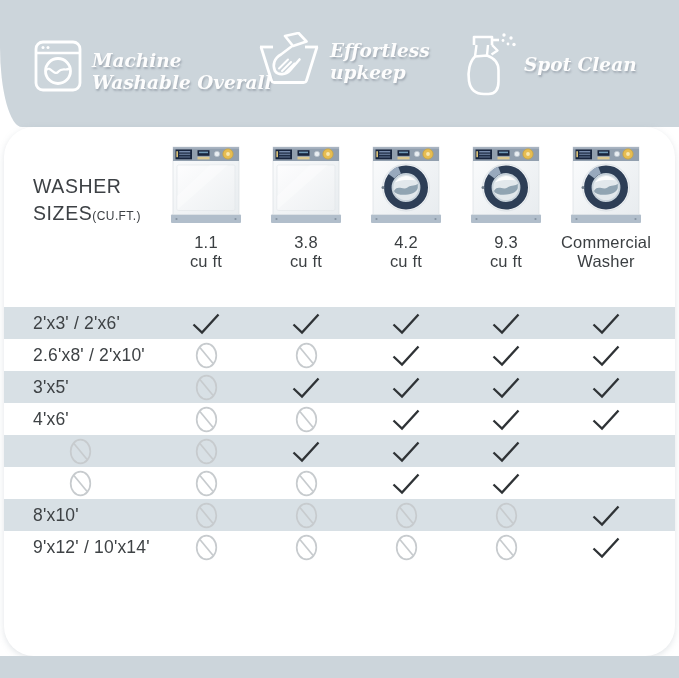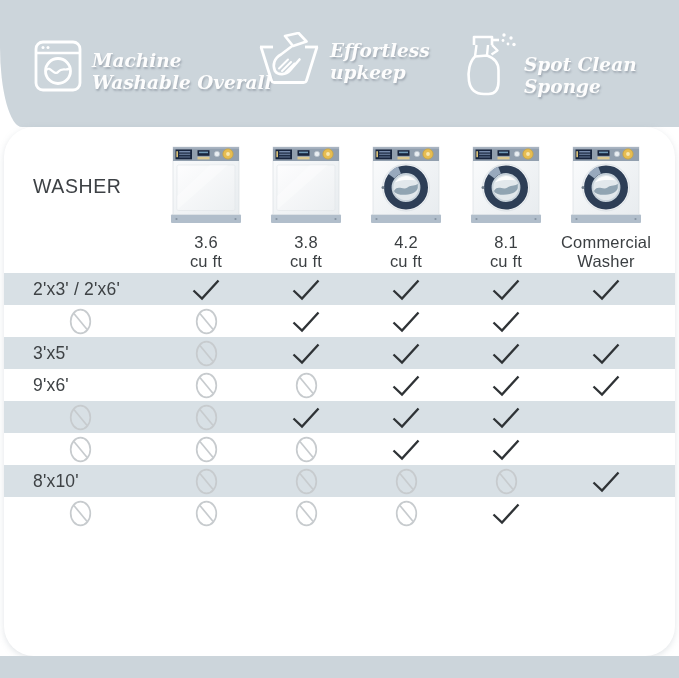--- a/index.html
+++ b/index.html
@@ -39,21 +39,21 @@
     border-radius:30px;
     overflow:hidden;
     box-shadow:0 2px 6px rgba(140,152,162,.25);
   }
   .bottom-band{
     position:absolute;left:0;right:0;bottom:0;height:22px;
     background:var(--band,#ccd5db);
   }
 
   
-  .table-head{position:relative;height:146px;}
+  .table-head{position:relative;height:180px;}
   .sizes-title{
     position:absolute;left:29px;top:46px;
     color:#3d4145;font-size:19.5px;line-height:27px;letter-spacing:.6px;
   }
   .sizes-title .suffix{font-size:12px;letter-spacing:.4px;}
   .washer-cols{
     position:absolute;left:152px;top:0;
     display:grid;grid-template-columns:repeat(5,100px);
   }
   .washer-col{
@@ -132,30 +132,32 @@
         <circle cx="37" cy="8.5" r="1.4" fill="#fff"></circle>
         <path d="M8,13 L8,5 L26,5 L26,13" fill="none" stroke="#fff" stroke-width="2.6" stroke-linejoin="round"></path>
         <path d="M26,8 L33,8" stroke="#fff" stroke-width="2.6"></path>
         <path d="M26,13 L31.5,18.5 L25.5,22.5" fill="none" stroke="#fff" stroke-width="2.4" stroke-linejoin="round"></path>
         <path d="M10.5,13 L9,24.5 M22,13 L21,23" stroke="#fff" stroke-width="2.4"></path>
         <path d="M9,24.5 C3.5,30 1.5,40 3,49 C4.5,58.5 9.5,62 18,62 L22.5,62 C29.5,62 32.5,57 32.5,49.5 L32.5,38 C32.5,30.5 28,26 21,23.5 Z" fill="none" stroke="#fff" stroke-width="2.6" stroke-linejoin="round"></path>
       </svg>
     </span>
     <div class="f-text">
       <div>Spot Clean</div>
-      <div>Sponge</div>
     </div>
   </div>
 </div>
 
 <div class="card">
 
   <div class="table-head">
     <div class="sizes-title">
       <div>WASHER</div>
+      <div>
+        <span>SIZES</span><span class="suffix">(CU.FT.)</span>
+      </div>
     </div>
     <div class="washer-cols" id="washer-cols">
         <div class="washer-col">
           <div><svg class="washer-img" viewBox="0 0 72 80">
               <defs>
     <linearGradient id="bodyg0" x1="0" y1="0" x2="1" y2="1">
       <stop offset="0" stop-color="#fbfcfd"></stop>
                   <stop offset="1" stop-color="#e8ecef"></stop>
     </linearGradient>
     <linearGradient id="frontg0" x1="0" y1="0" x2="1" y2="1">
@@ -177,21 +179,21 @@
     <rect x="9.2" y="9.6" width="11" height="1.5" fill="#8095b6" opacity="0.7"></rect>
     <rect x="9.2" y="12.2" width="11" height="1.5" fill="#8095b6" opacity="0.5"></rect>
     <rect x="27.5" y="6.2" width="12" height="5.6" fill="#18253d"></rect>
     <rect x="29" y="7.6" width="9" height="1.6" fill="#87b6d4" opacity="0.8"></rect>
     <rect x="27.5" y="12.8" width="12" height="2.6" fill="#dcc88f"></rect>
     <circle cx="47" cy="10" r="2.7" fill="#e9eef2" stroke="#b3bdc7" stroke-width="0.6"></circle>
     <circle cx="58" cy="10" r="5.1" fill="#e7bd52" stroke="#c9a33e" stroke-width="0.8"></circle>
     <circle cx="58" cy="10" r="1.9" fill="#f7e8b0"></circle>
             </svg></div>
           <div class="washer-label">
-            <div>3.6</div>
+            <div>1.1</div>
             <div>cu ft</div>
           </div>
         </div>
         <div class="washer-col">
           <div><svg class="washer-img" viewBox="0 0 72 80">
               <defs>
     <linearGradient id="bodyg1" x1="0" y1="0" x2="1" y2="1">
       <stop offset="0" stop-color="#fbfcfd"></stop>
                   <stop offset="1" stop-color="#e8ecef"></stop>
     </linearGradient>
@@ -298,21 +300,21 @@
     <rect x="9.2" y="9.6" width="11" height="1.5" fill="#8095b6" opacity="0.7"></rect>
     <rect x="9.2" y="12.2" width="11" height="1.5" fill="#8095b6" opacity="0.5"></rect>
     <rect x="27.5" y="6.2" width="12" height="5.6" fill="#18253d"></rect>
     <rect x="29" y="7.6" width="9" height="1.6" fill="#87b6d4" opacity="0.8"></rect>
     <rect x="27.5" y="12.8" width="12" height="2.6" fill="#dcc88f"></rect>
     <circle cx="47" cy="10" r="2.7" fill="#e9eef2" stroke="#b3bdc7" stroke-width="0.6"></circle>
     <circle cx="58" cy="10" r="5.1" fill="#e7bd52" stroke="#c9a33e" stroke-width="0.8"></circle>
     <circle cx="58" cy="10" r="1.9" fill="#f7e8b0"></circle>
             </svg></div>
           <div class="washer-label">
-            <div>8.1</div>
+            <div>9.3</div>
             <div>cu ft</div>
           </div>
         </div>
         <div class="washer-col">
           <div><svg class="washer-img" viewBox="0 0 72 80">
               <defs>
     <linearGradient id="bodyg4" x1="0" y1="0" x2="1" y2="1">
       <stop offset="0" stop-color="#fbfcfd"></stop>
                   <stop offset="1" stop-color="#e8ecef"></stop>
     </linearGradient>
@@ -377,20 +379,21 @@
     <polyline points="2.5,12.5 11,20.5 27.5,2.5" fill="none" stroke="#2f3336" stroke-width="2.3"></polyline>
           </svg>
         </div>
         <div class="cell">
           <svg width="30" height="23" viewBox="0 0 30 23">
     <polyline points="2.5,12.5 11,20.5 27.5,2.5" fill="none" stroke="#2f3336" stroke-width="2.3"></polyline>
           </svg>
         </div>
       </div>
       <div class="row">
+        <div class="rug-label">2.6'x8' / 2'x10'</div>
         <div class="cell">
           <svg width="25" height="29" viewBox="0 0 25 29">
     <ellipse cx="12.5" cy="14.5" rx="9.8" ry="11.8" fill="none" stroke="#c7cbce" stroke-width="1.7"></ellipse>
     <line x1="5.9" y1="6.5" x2="19.1" y2="22.5" stroke="#c7cbce" stroke-width="1.7"></line>
           </svg>
         </div>
         <div class="cell">
           <svg width="25" height="29" viewBox="0 0 25 29">
     <ellipse cx="12.5" cy="14.5" rx="9.8" ry="11.8" fill="none" stroke="#c7cbce" stroke-width="1.7"></ellipse>
     <line x1="5.9" y1="6.5" x2="19.1" y2="22.5" stroke="#c7cbce" stroke-width="1.7"></line>
@@ -435,21 +438,21 @@
     <polyline points="2.5,12.5 11,20.5 27.5,2.5" fill="none" stroke="#2f3336" stroke-width="2.3"></polyline>
           </svg>
         </div>
         <div class="cell">
           <svg width="30" height="23" viewBox="0 0 30 23">
     <polyline points="2.5,12.5 11,20.5 27.5,2.5" fill="none" stroke="#2f3336" stroke-width="2.3"></polyline>
           </svg>
         </div>
       </div>
       <div class="row">
-        <div class="rug-label">9'x6'</div>
+        <div class="rug-label">4'x6'</div>
         <div class="cell">
           <svg width="25" height="29" viewBox="0 0 25 29">
     <ellipse cx="12.5" cy="14.5" rx="9.8" ry="11.8" fill="none" stroke="#c7cbce" stroke-width="1.7"></ellipse>
     <line x1="5.9" y1="6.5" x2="19.1" y2="22.5" stroke="#c7cbce" stroke-width="1.7"></line>
           </svg>
         </div>
         <div class="cell">
           <svg width="25" height="29" viewBox="0 0 25 29">
     <ellipse cx="12.5" cy="14.5" rx="9.8" ry="11.8" fill="none" stroke="#c7cbce" stroke-width="1.7"></ellipse>
     <line x1="5.9" y1="6.5" x2="19.1" y2="22.5" stroke="#c7cbce" stroke-width="1.7"></line>
@@ -556,20 +559,21 @@
     <line x1="5.9" y1="6.5" x2="19.1" y2="22.5" stroke="#c7cbce" stroke-width="1.7"></line>
           </svg>
         </div>
         <div class="cell">
           <svg width="30" height="23" viewBox="0 0 30 23">
     <polyline points="2.5,12.5 11,20.5 27.5,2.5" fill="none" stroke="#2f3336" stroke-width="2.3"></polyline>
           </svg>
         </div>
       </div>
       <div class="row">
+        <div class="rug-label">9'x12' / 10'x14'</div>
         <div class="cell">
           <svg width="25" height="29" viewBox="0 0 25 29">
     <ellipse cx="12.5" cy="14.5" rx="9.8" ry="11.8" fill="none" stroke="#c7cbce" stroke-width="1.7"></ellipse>
     <line x1="5.9" y1="6.5" x2="19.1" y2="22.5" stroke="#c7cbce" stroke-width="1.7"></line>
           </svg>
         </div>
         <div class="cell">
           <svg width="25" height="29" viewBox="0 0 25 29">
     <ellipse cx="12.5" cy="14.5" rx="9.8" ry="11.8" fill="none" stroke="#c7cbce" stroke-width="1.7"></ellipse>
     <line x1="5.9" y1="6.5" x2="19.1" y2="22.5" stroke="#c7cbce" stroke-width="1.7"></line>

